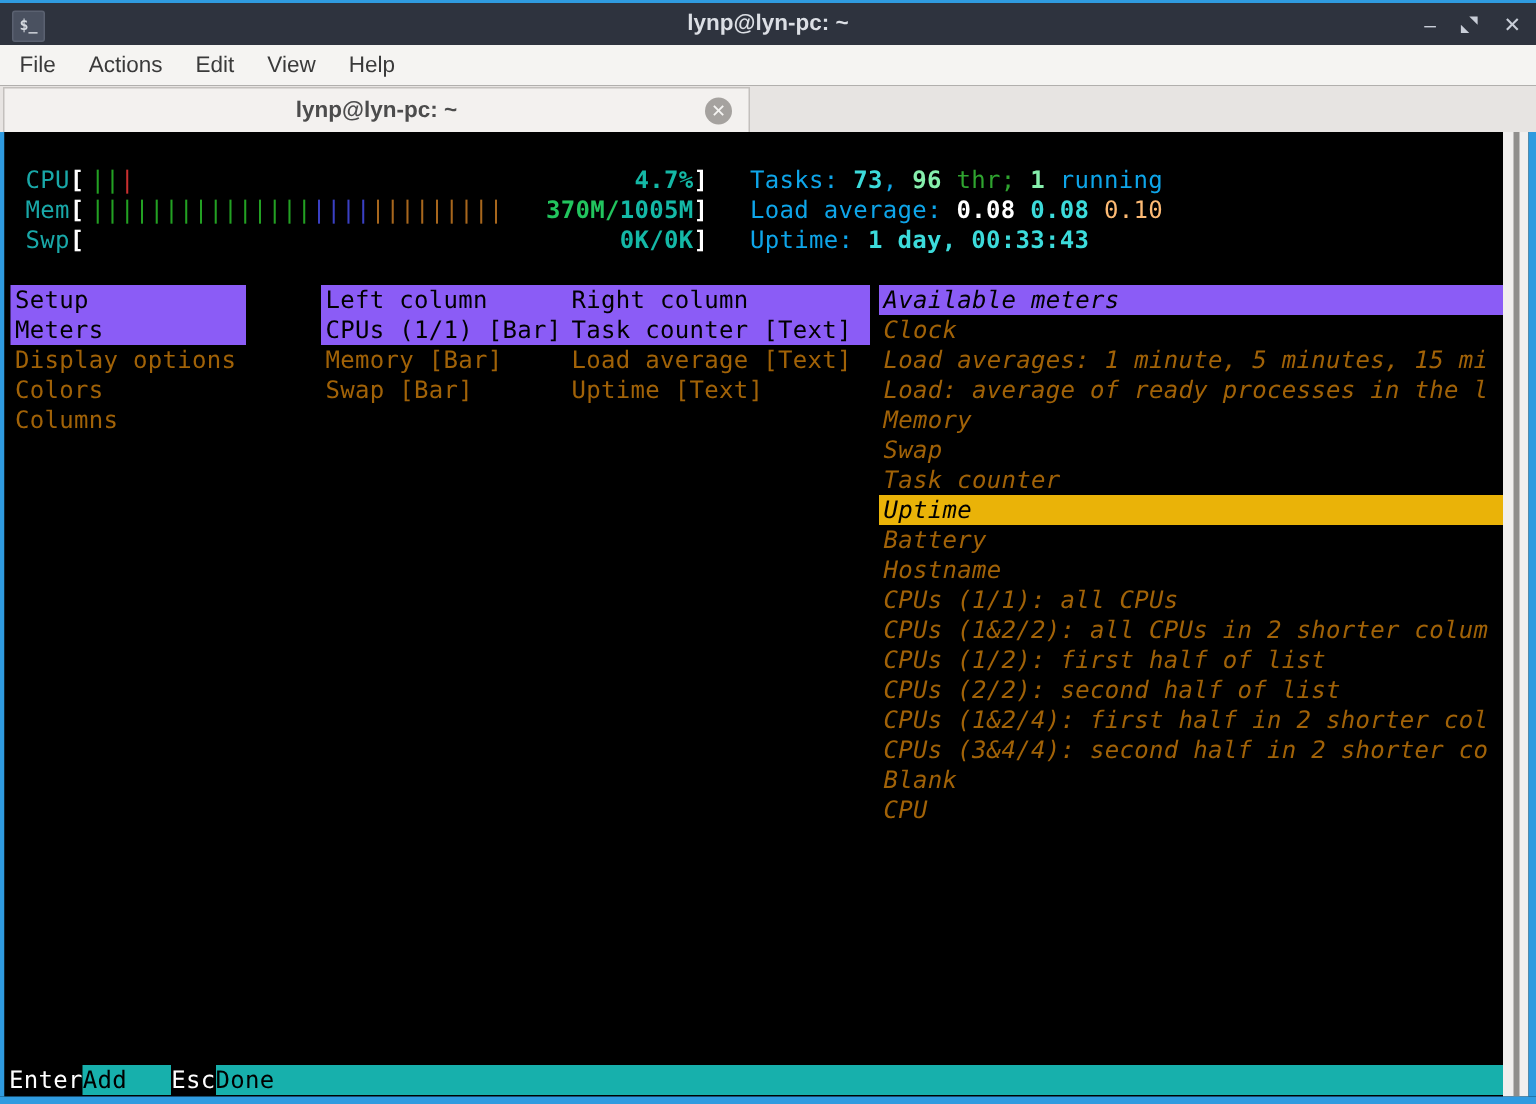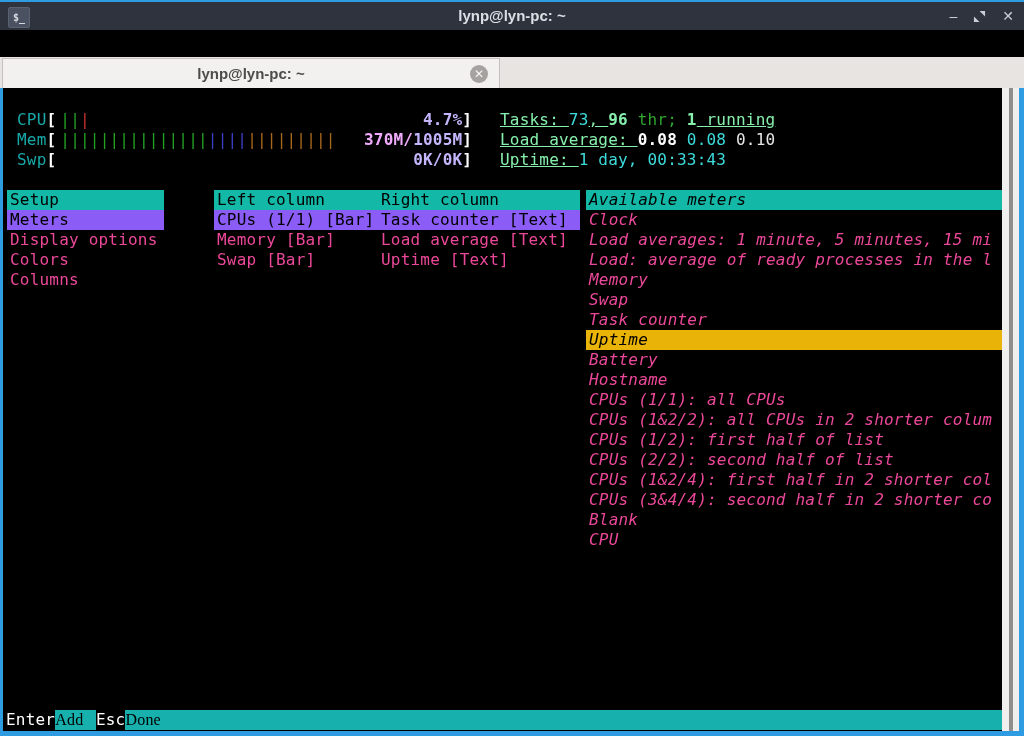--- a/index.html
+++ b/index.html
@@ -44,43 +44,43 @@
   .stats-line{position:absolute;left:497px;height:20px;line-height:20px;}
   .m-label{color:#19a8a8;}
   .bracket{color:#ffffff;font-weight:bold;}
   .meter-inner{display:inline-block;position:relative;width:406px;height:20px;vertical-align:top;}
   .meter-bars{position:absolute;left:4px;top:0;}
   .meter-value{position:absolute;right:0;top:0;}
   .bar-green{color:#23a123;}
   .bar-red{color:#c93030;}
   .bar-blue{color:#3a40c4;}
   .bar-orange{color:#a8671d;}
-  .c-gray{color:#c4b5fd;font-weight:bold;}
-  .c-orange{color:#f0abfc;font-weight:bold;}
-  .c-cyan{color:#86efac;text-decoration:underline;}
-  .c-bcyan{color:#3cdbdb;font-weight:normal;}
+  .c-gray{color:#14b8a6;font-weight:bold;}
+  .c-orange{color:#22c55e;font-weight:bold;}
+  .c-cyan{color:#0ea5e9;}
+  .c-bcyan{color:#3cdbdb;font-weight:bold;}
   .c-green{color:#2fa42f;}
   .c-bgreen{color:#86efac;font-weight:bold;}
   .c-whiteb{color:#ffffff;font-weight:bold;}
-  .c-dimcyan{color:#e5e5e5;}
+  .c-dimcyan{color:#fdba74;}
 
   .panel{position:absolute;top:102px;}
   .p1{left:4px;width:157px;}
   .p2{left:168px;width:202px;margin-left:43px;}
   .p3{left:375px;width:202px;}
   .p4{left:583px;width:416px;font-style:italic;}
-  .panel-header{height:20px;line-height:20px;background:#14b8a6;color:#000;padding-left:3px;overflow:hidden;}
-  .panel-row{height:20px;line-height:20px;padding-left:3px;color:#ec4899;overflow:hidden;}
+  .panel-header{height:20px;line-height:20px;background:#8b5cf6;color:#000;padding-left:3px;overflow:hidden;}
+  .panel-row{height:20px;line-height:20px;padding-left:3px;color:#a16207;overflow:hidden;}
   .sel-silver{background:#8b5cf6;color:#000;}
   .sel-cyan{background:#eab308;color:#000;}
 
   .fnbar{position:absolute;left:0;top:622px;width:100%;height:20px;line-height:20px;display:flex;
     padding-left:3px;box-sizing:border-box;}
   .fn-key{color:#ffffff;}
-  .fn-label{background:#17b0ac;color:#000;font-family:Liberation Serif, serif;}
+  .fn-label{background:#17b0ac;color:#000;}
   .fn-fill{flex:1;}
 </style>
 </head>
 <body>
 
 <div class="screen">
 
   <div class="top-edge"></div>
 
   <div class="titlebar">
@@ -91,20 +91,27 @@
       <span class="wbtn">
         <svg width="13" height="13" viewBox="0 0 14 14">
           <path d="M7 1 L13 1 L13 7 Z" fill="#c9ced8"></path>
           <path d="M1 7 L7 13 L1 13 Z" fill="#c9ced8"></path>
         </svg>
       </span>
       <span class="wbtn">✕</span>
     </div>
   </div>
 
+  <div class="menubar">
+      <div class="menu-item">File</div>
+      <div class="menu-item">Actions</div>
+      <div class="menu-item">Edit</div>
+      <div class="menu-item">View</div>
+      <div class="menu-item">Help</div>
+    </div>
 
   <div class="tabbar">
     <div class="tab">
       <div class="tab-title">lynp@lyn-pc: ~</div>
       <div class="tab-close">✕</div>
     </div>
   </div>
 
   <div class="term-border-left"></div>
   <div class="term" id="term"><div class="meter-line" style="top: 22px;"><span class="m-label">CPU</span><span class="bracket">[</span><span class="meter-inner"><span class="meter-bars"><span class="bar-green">||</span><span class="bar-red">|</span></span><span class="meter-value"><span class="c-gray">4.7%</span></span></span><span class="bracket">]</span></div><div class="meter-line" style="top: 42px;"><span class="m-label">Mem</span><span class="bracket">[</span><span class="meter-inner"><span class="meter-bars"><span class="bar-green">|||||||||||||||</span><span class="bar-blue">||||</span><span class="bar-orange">|||||||||</span></span><span class="meter-value"><span class="c-orange">370M/</span><span class="c-gray">1005M</span></span></span><span class="bracket">]</span></div><div class="meter-line" style="top: 62px;"><span class="m-label">Swp</span><span class="bracket">[</span><span class="meter-inner"><span class="meter-bars"></span><span class="meter-value"><span class="c-gray">0K/0K</span></span></span><span class="bracket">]</span></div><div class="stats-line" style="top: 22px;"><span class="c-cyan">Tasks: </span><span class="c-bcyan">73</span><span class="c-cyan">, </span><span class="c-bgreen">96</span><span class="c-green"> thr; </span><span class="c-bgreen">1</span><span class="c-cyan"> running</span></div><div class="stats-line" style="top: 42px;"><span class="c-cyan">Load average: </span><span class="c-whiteb">0.08 </span><span class="c-bcyan">0.08 </span><span class="c-dimcyan">0.10</span></div><div class="stats-line" style="top: 62px;"><span class="c-cyan">Uptime: </span><span class="c-bcyan">1 day, 00:33:43</span></div><div class="panel p1"><div class="panel-header">Setup</div><div class="panel-row sel-silver">Meters</div><div class="panel-row">Display options</div><div class="panel-row">Colors</div><div class="panel-row">Columns</div></div><div class="panel p2"><div class="panel-header">Left column</div><div class="panel-row sel-silver">CPUs (1/1) [Bar]</div><div class="panel-row">Memory [Bar]</div><div class="panel-row">Swap [Bar]</div></div><div class="panel p3"><div class="panel-header">Right column</div><div class="panel-row sel-silver">Task counter [Text]</div><div class="panel-row">Load average [Text]</div><div class="panel-row">Uptime [Text]</div></div><div class="panel p4"><div class="panel-header">Available meters</div><div class="panel-row">Clock</div><div class="panel-row">Load averages: 1 minute, 5 minutes, 15 mi</div><div class="panel-row">Load: average of ready processes in the l</div><div class="panel-row">Memory</div><div class="panel-row">Swap</div><div class="panel-row">Task counter</div><div class="panel-row sel-cyan">Uptime</div><div class="panel-row">Battery</div><div class="panel-row">Hostname</div><div class="panel-row">CPUs (1/1): all CPUs</div><div class="panel-row">CPUs (1&amp;2/2): all CPUs in 2 shorter colum</div><div class="panel-row">CPUs (1/2): first half of list</div><div class="panel-row">CPUs (2/2): second half of list</div><div class="panel-row">CPUs (1&amp;2/4): first half in 2 shorter col</div><div class="panel-row">CPUs (3&amp;4/4): second half in 2 shorter co</div><div class="panel-row">Blank</div><div class="panel-row">CPU</div></div><div class="fnbar"><span class="fn-key">Enter</span><span class="fn-label">Add   </span><span class="fn-key">Esc</span><span class="fn-label fn-fill">Done</span></div></div>

